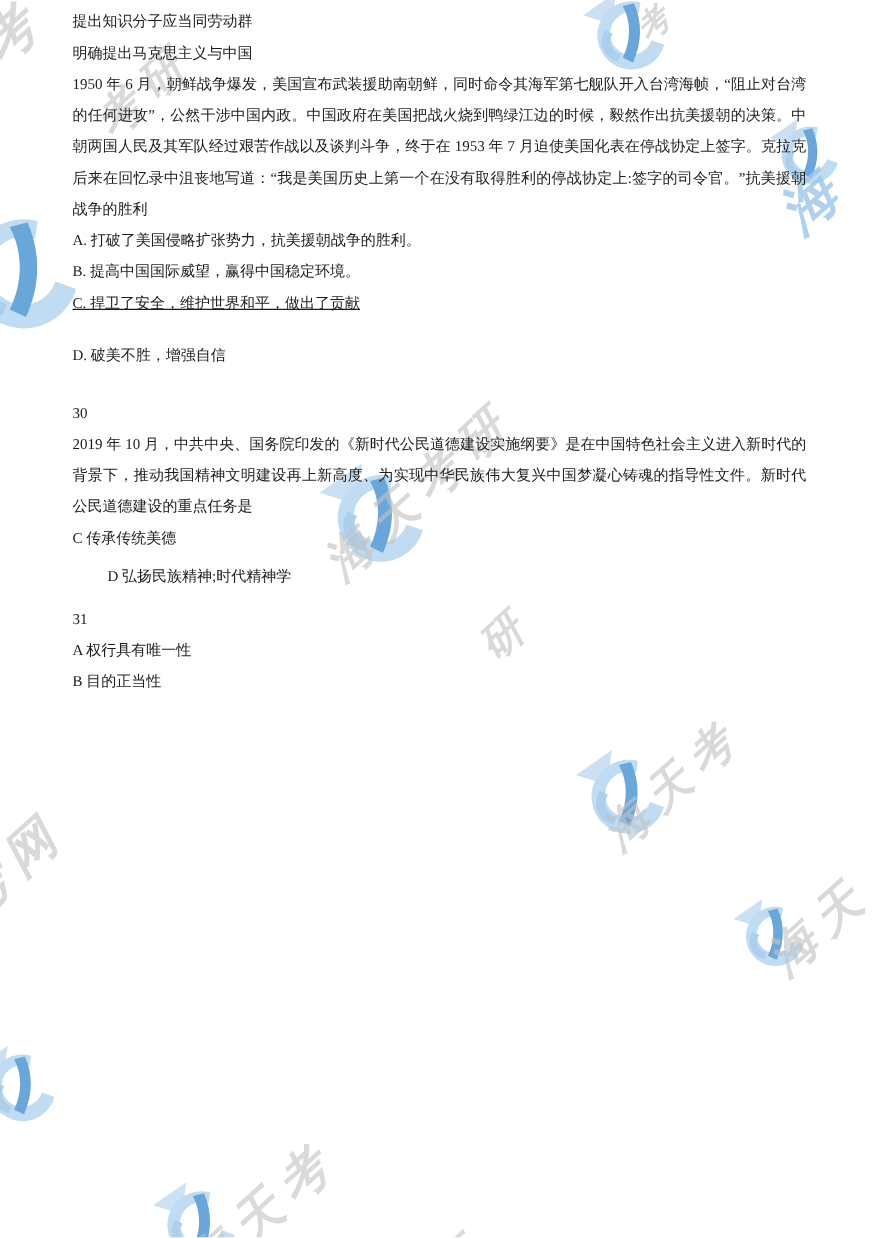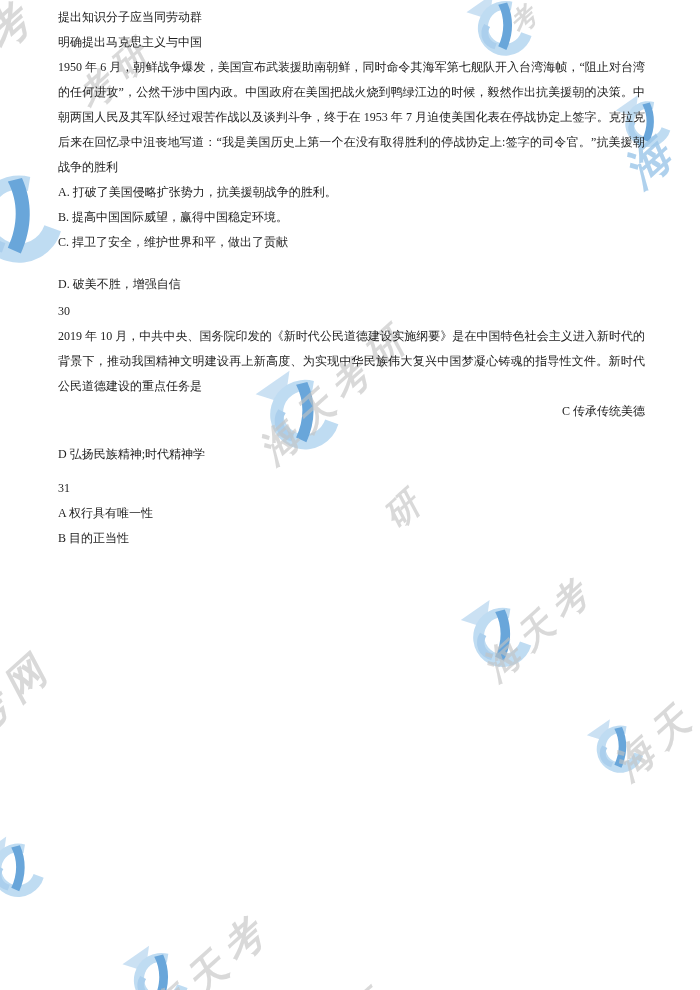--- a/index.html
+++ b/index.html
@@ -34,24 +34,24 @@
   }
   .content p{margin:0;}
   .frag{margin-bottom:22px;}
   .frag2{margin-bottom:16px;}
   .qnum{margin-bottom:9px;}
   .stem{text-align:justify;text-justify:inter-ideograph;}
   .stem29{margin-bottom:11px;}
   .stem30{margin-bottom:16px;}
   .stem31{margin-bottom:17px;}
   .opt{margin-bottom:20px;}
-  .opt.tight7{margin-bottom:2px;}
-  .opt.tight9{margin-bottom:9px;}
-  .opt.tight17{margin-bottom:17px;}
-  .opt.tight18{margin-bottom:18px;text-align:right;}
+  .opt.tight7{margin-bottom:21px;}
+  .opt.tight9{margin-bottom:9px;margin-left:28px;}
+  .opt.tight17{margin-bottom:17px;text-decoration:underline;}
+  .opt.tight18{margin-bottom:6px;}
   .qnum30{margin-bottom:10px;}
   .qnum31{margin-bottom:11px;}
 </style>
 </head>
 <body>
 
 <div class="page">
 
   <div class="wm-layer">
 

